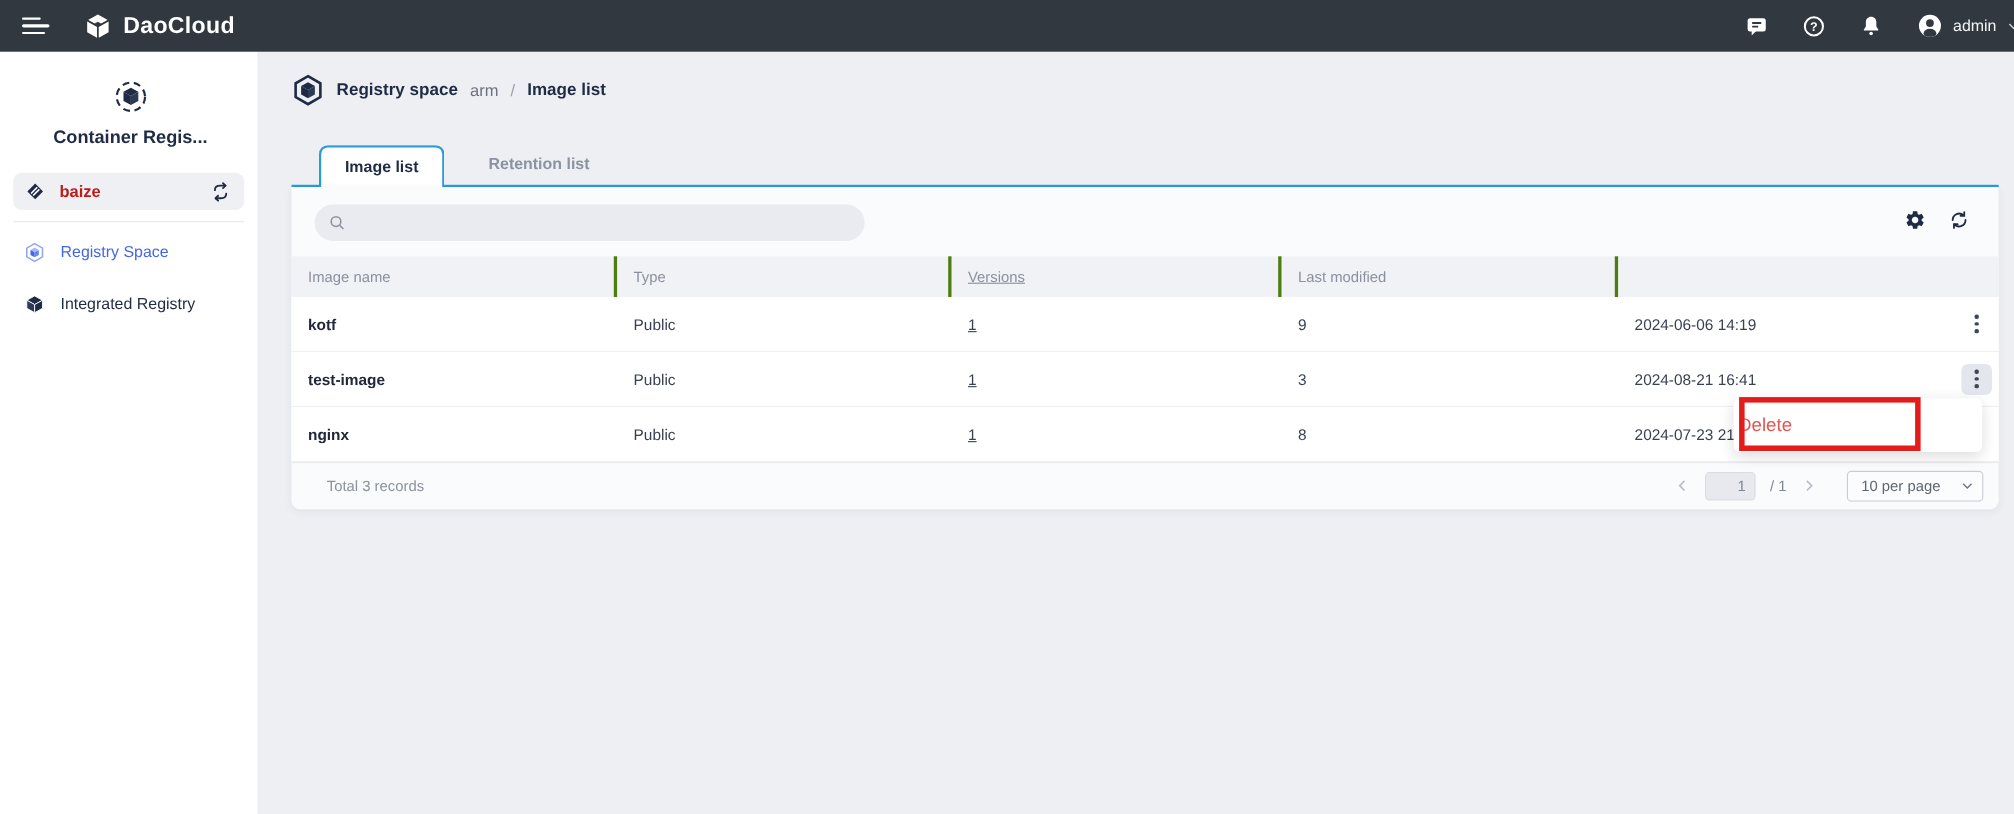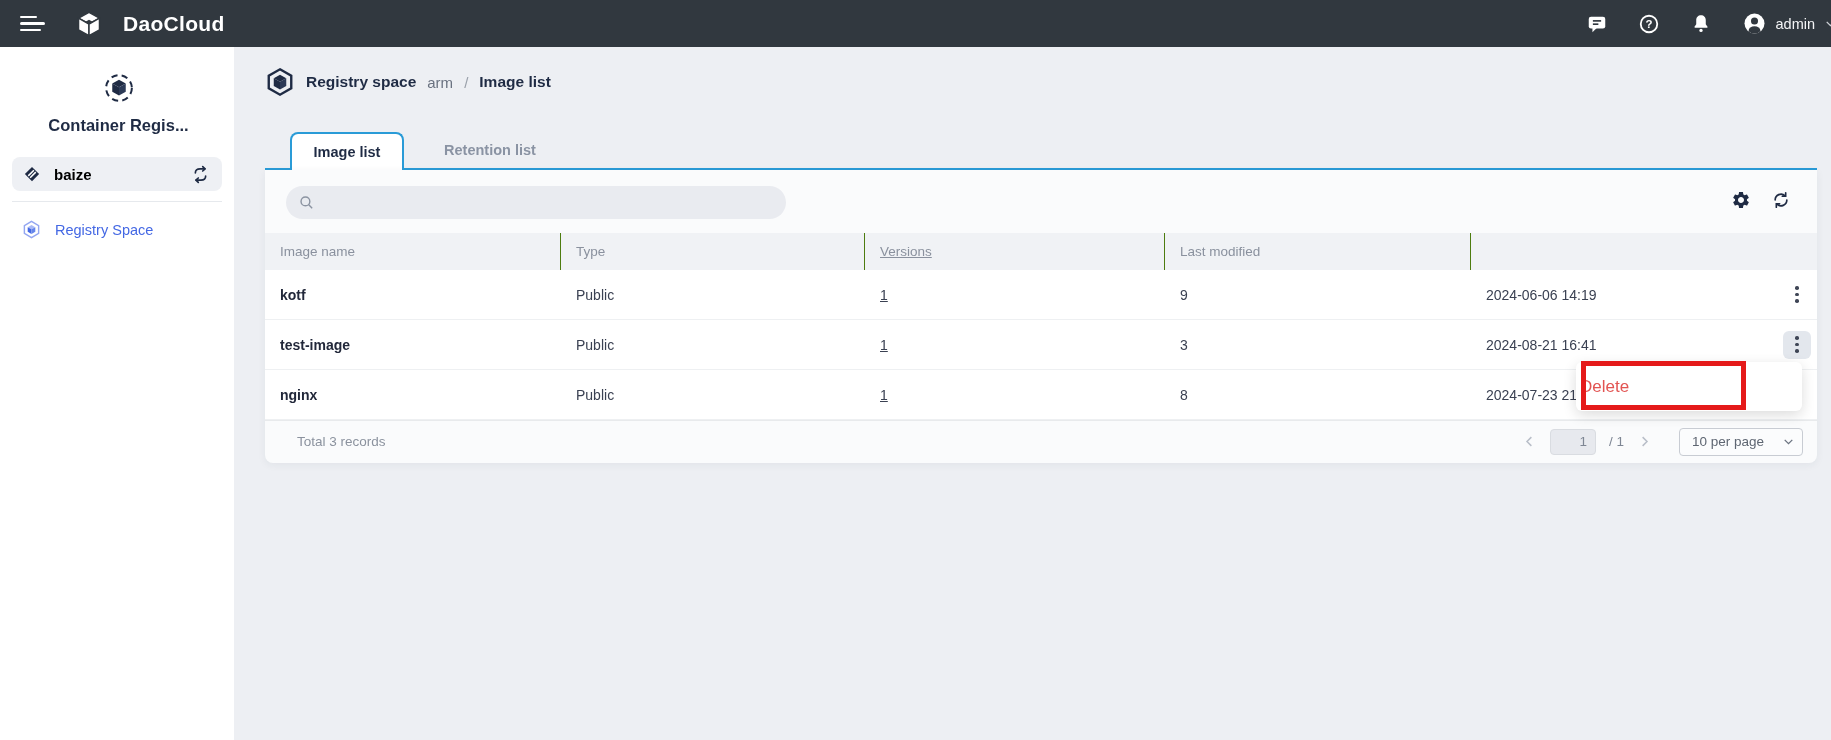--- a/index.html
+++ b/index.html
@@ -4,33 +4,33 @@
 <style>
   * { margin:0; padding:0; box-sizing:border-box; }
   html,body { width:1831px; height:740px; }
   body { font-family:"Liberation Sans", sans-serif; background:#edeff3; overflow:hidden; position:relative; }
 
   
   .topbar { position:absolute; top:0; left:0; width:1831px; height:47px; background:#31383f; display:flex; align-items:center; color:#fff; z-index:10; }
   .hamburger { margin-left:20px; display:flex; flex-direction:column; gap:4px; cursor:pointer; }
   .hamburger span { height:2.6px; background:#fff; border-radius:2px; display:block; }
   .hamburger .l1 { width:17px; } .hamburger .l2 { width:25px; } .hamburger .l3 { width:21px; }
-  .logo { display:flex; align-items:center; gap:20px; margin-left:30px; cursor:pointer; }
+  .logo { display:flex; align-items:center; gap:9px; margin-left:30px; cursor:pointer; }
   .brand { font-size:21px; font-weight:bold; letter-spacing:.3px; }
   .topbar-right { margin-left:auto; display:flex; align-items:center; gap:30px; margin-right:0; }
   .tb-icon { display:flex; align-items:center; cursor:pointer; }
   .admin-wrap { display:flex; align-items:center; gap:9px; margin-right:-6px; }
   .admin-name { font-size:14.5px; color:#f3f4f6; }
 
   
   .sidebar { position:absolute; top:47px; left:0; width:234px; height:693px; background:#ffffff; z-index:5; }
   .side-title { display:flex; align-items:center; gap:13px; padding:26px 14px 20px 17px;flex-direction:column; }
   .side-title-text { font-size:16.5px; font-weight:bold; color:#1f2b44; white-space:nowrap; overflow:hidden; }
   .workspace { margin:2px 12px 0; height:34px; background:#eef0f4; border-radius:8px; display:flex; align-items:center; padding:0 12px 0 11px; gap:13px; cursor:pointer; }
-  .workspace-name { font-weight:bold; font-size:15px; color:#000000; flex:1; }
+  .workspace-name { font-weight:bold; font-size:15px; color:#b91c1c; flex:1; }
   .side-divider { height:1px; background:#e6e9ed; margin:10px 12px 4px; }
   .side-item { display:flex; align-items:center; gap:14px; padding:14px 0 14px 22px; font-size:14.5px; color:#1f2b44; cursor:pointer; }
   .side-item.active { color:#4468e4; }
 
   
   .breadcrumb { position:absolute; left:265px; top:64px; display:flex; align-items:center; gap:11px; height:36px; z-index:2; }
   .crumb-strong { font-size:15.5px; font-weight:bold; color:#1f2b44; }
   .crumb-dim { font-size:15px; color:#6a7280; }
   .crumb-sep { font-size:15px; color:#9aa0aa; }
 
@@ -41,21 +41,21 @@
 
   
   .card { position:absolute; left:265px; top:170px; width:1552px; height:293px; background:#fafbfc; border-radius:0 0 8px 8px; box-shadow:0 2px 8px rgba(31,43,68,.06); z-index:2; }
   .card-head { position:relative; height:63px; }
   .search { position:absolute; left:21px; top:16px; width:500px; height:33px; background:#e9ebf0; border-radius:17px; display:flex; align-items:center; padding:0 12px; gap:8px; }
   .search input { border:none; background:transparent; outline:none; flex:1; font-size:14px; color:#333b4d; font-family:inherit; }
   .head-actions { position:absolute; right:26px; top:20px; display:flex; gap:20px; align-items:center; }
   .head-actions .tb-icon { cursor:pointer; }
 
   .thead { display:flex; height:37px; background:#f0f2f5; align-items:stretch; }
-  .th { font-size:13.5px; color:#8a919e; padding-left:15px; display:flex; align-items:center; border-right:1px solid #4d7c0f; }
+  .th { font-size:13.5px; color:#8a919e; padding-left:15px; display:flex; align-items:center; border-right:3px solid #4d7c0f; }
   .th:last-child { border-right:none; }
   .c1 { width:296px; } .c2 { width:304px; } .c3 { width:300px;text-decoration:underline; } .c4 { width:306px; } .c5 { width:306px; }
   .c6 { width:40px; padding:0; display:flex; align-items:center; justify-content:center; }
   .row { display:flex; height:50px; align-items:center; background:#ffffff; border-bottom:1px solid #eef0f2; }
   .td { font-size:14px; color:#3a4152; padding-left:15px; overflow:hidden; white-space:nowrap; }
   .td-name { font-weight:bold; color:#22283a; cursor:pointer; }
   .kebab { width:28px; height:28px; border-radius:6px; display:flex; flex-direction:column; align-items:center; justify-content:center; gap:3px; cursor:pointer; }
   .kebab.active { background:#e3e7ed; }
   .kebab i { width:3.5px; height:3.5px; background:#3f4656; border-radius:50%; display:block; }
 
@@ -170,20 +170,30 @@
   <div class="side-item active">
     <span>
       <svg width="19" height="19" viewBox="0 0 24 24">
         <polygon points="12,1.8 21,7 21,17 12,22.2 3,17 3,7" fill="none" stroke="#93a6f1" stroke-width="1.8"></polygon>
         <polygon points="12,6.4 16.8,9.1 12,11.8 7.2,9.1" fill="#a9b9f6"></polygon>
         <polygon points="7.2,9.1 12,11.8 12,17.6 7.2,14.9" fill="#4468e4"></polygon>
         <polygon points="16.8,9.1 12,11.8 12,17.6 16.8,14.9" fill="#6585ea"></polygon>
       </svg>
     </span>
     <span>Registry Space</span>
+  </div>
+  <div class="side-item">
+    <span>
+      <svg width="19" height="19" viewBox="0 0 24 24">
+        <polygon points="12,2.5 21,7.5 12,12.5 3,7.5" fill="#1f2b44" stroke="#fff" stroke-width="1"></polygon>
+        <polygon points="3,7.5 12,12.5 12,21.8 3,16.8" fill="#2c3a57" stroke="#fff" stroke-width="1"></polygon>
+        <polygon points="21,7.5 12,12.5 12,21.8 21,16.8" fill="#1f2b44" stroke="#fff" stroke-width="1"></polygon>
+      </svg>
+    </span>
+    <span>Integrated Registry</span>
   </div>
 </aside>
 
 <div class="breadcrumb">
   <span>
     <svg width="30" height="30" viewBox="0 0 24 24">
       <polygon points="12,1.8 21,7 21,17 12,22.2 3,17 3,7" fill="none" stroke="#1f2b44" stroke-width="1.9"></polygon>
       <polygon points="12,6.2 17,9 12,11.8 7,9" fill="#1f2b44"></polygon>
       <polygon points="7,9 12,11.8 12,17.9 7,15.1" fill="#1f2b44"></polygon>
       <polygon points="17,9 12,11.8 12,17.9 17,15.1" fill="#2c3a57"></polygon>

